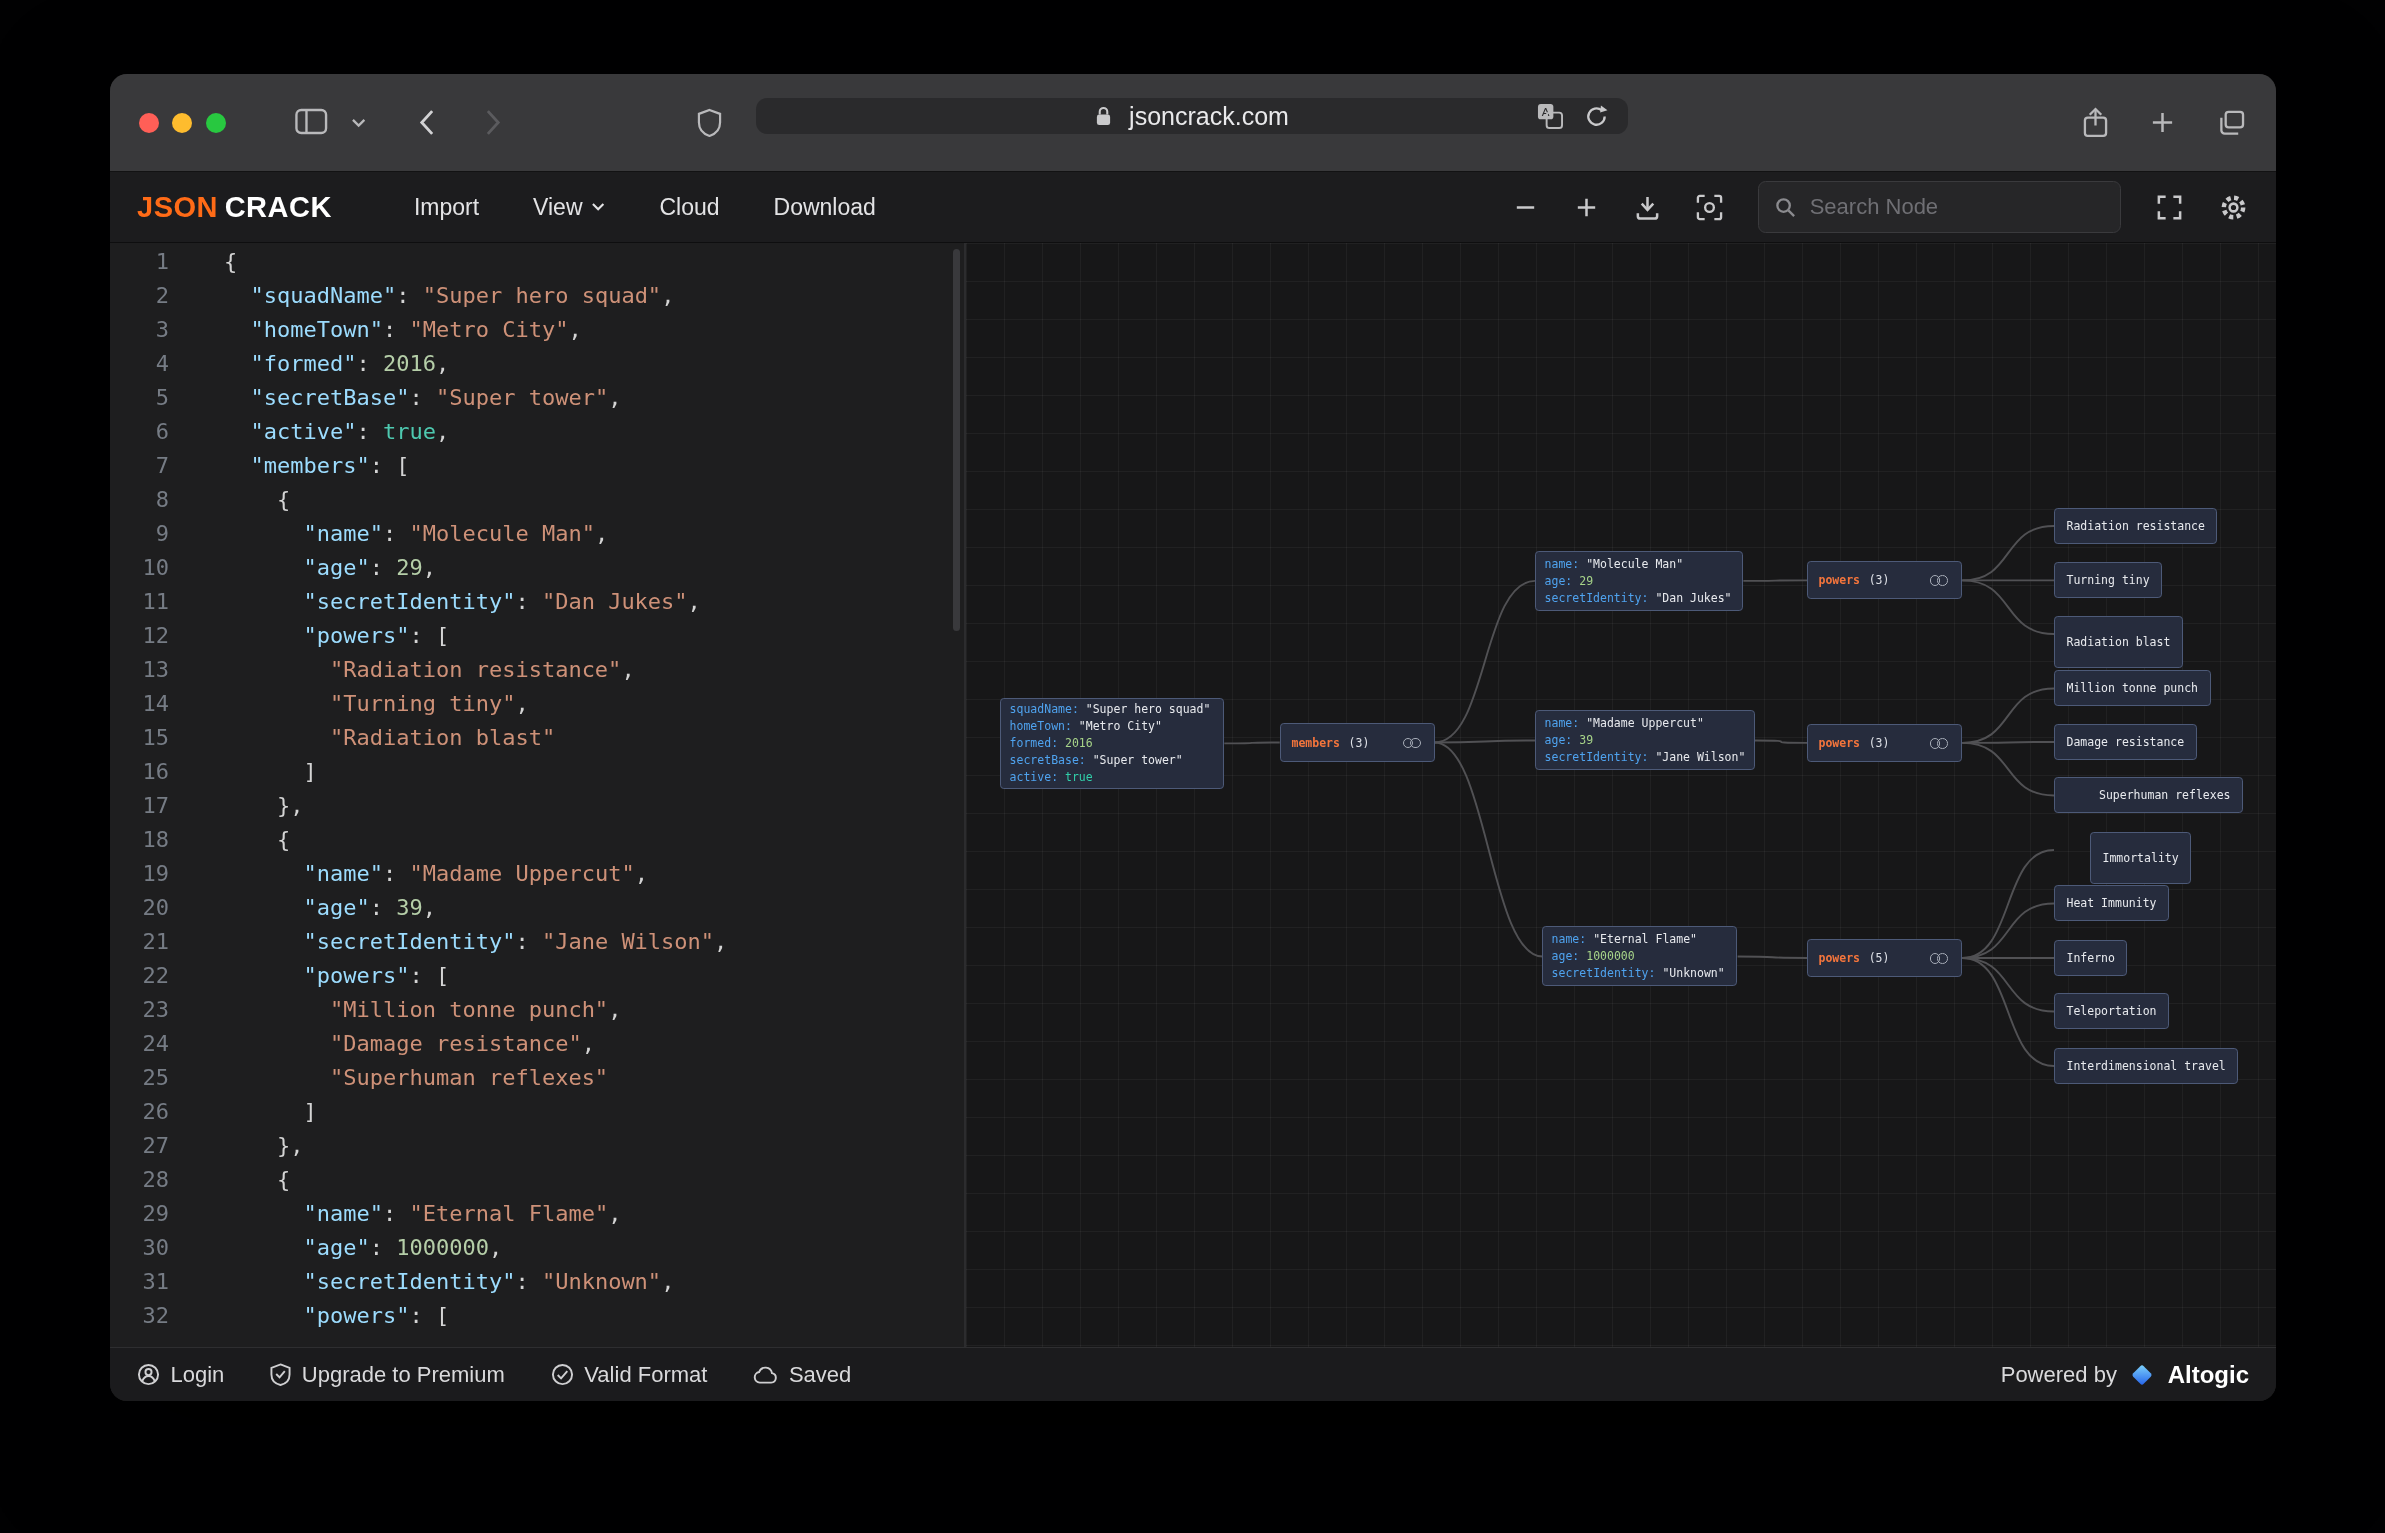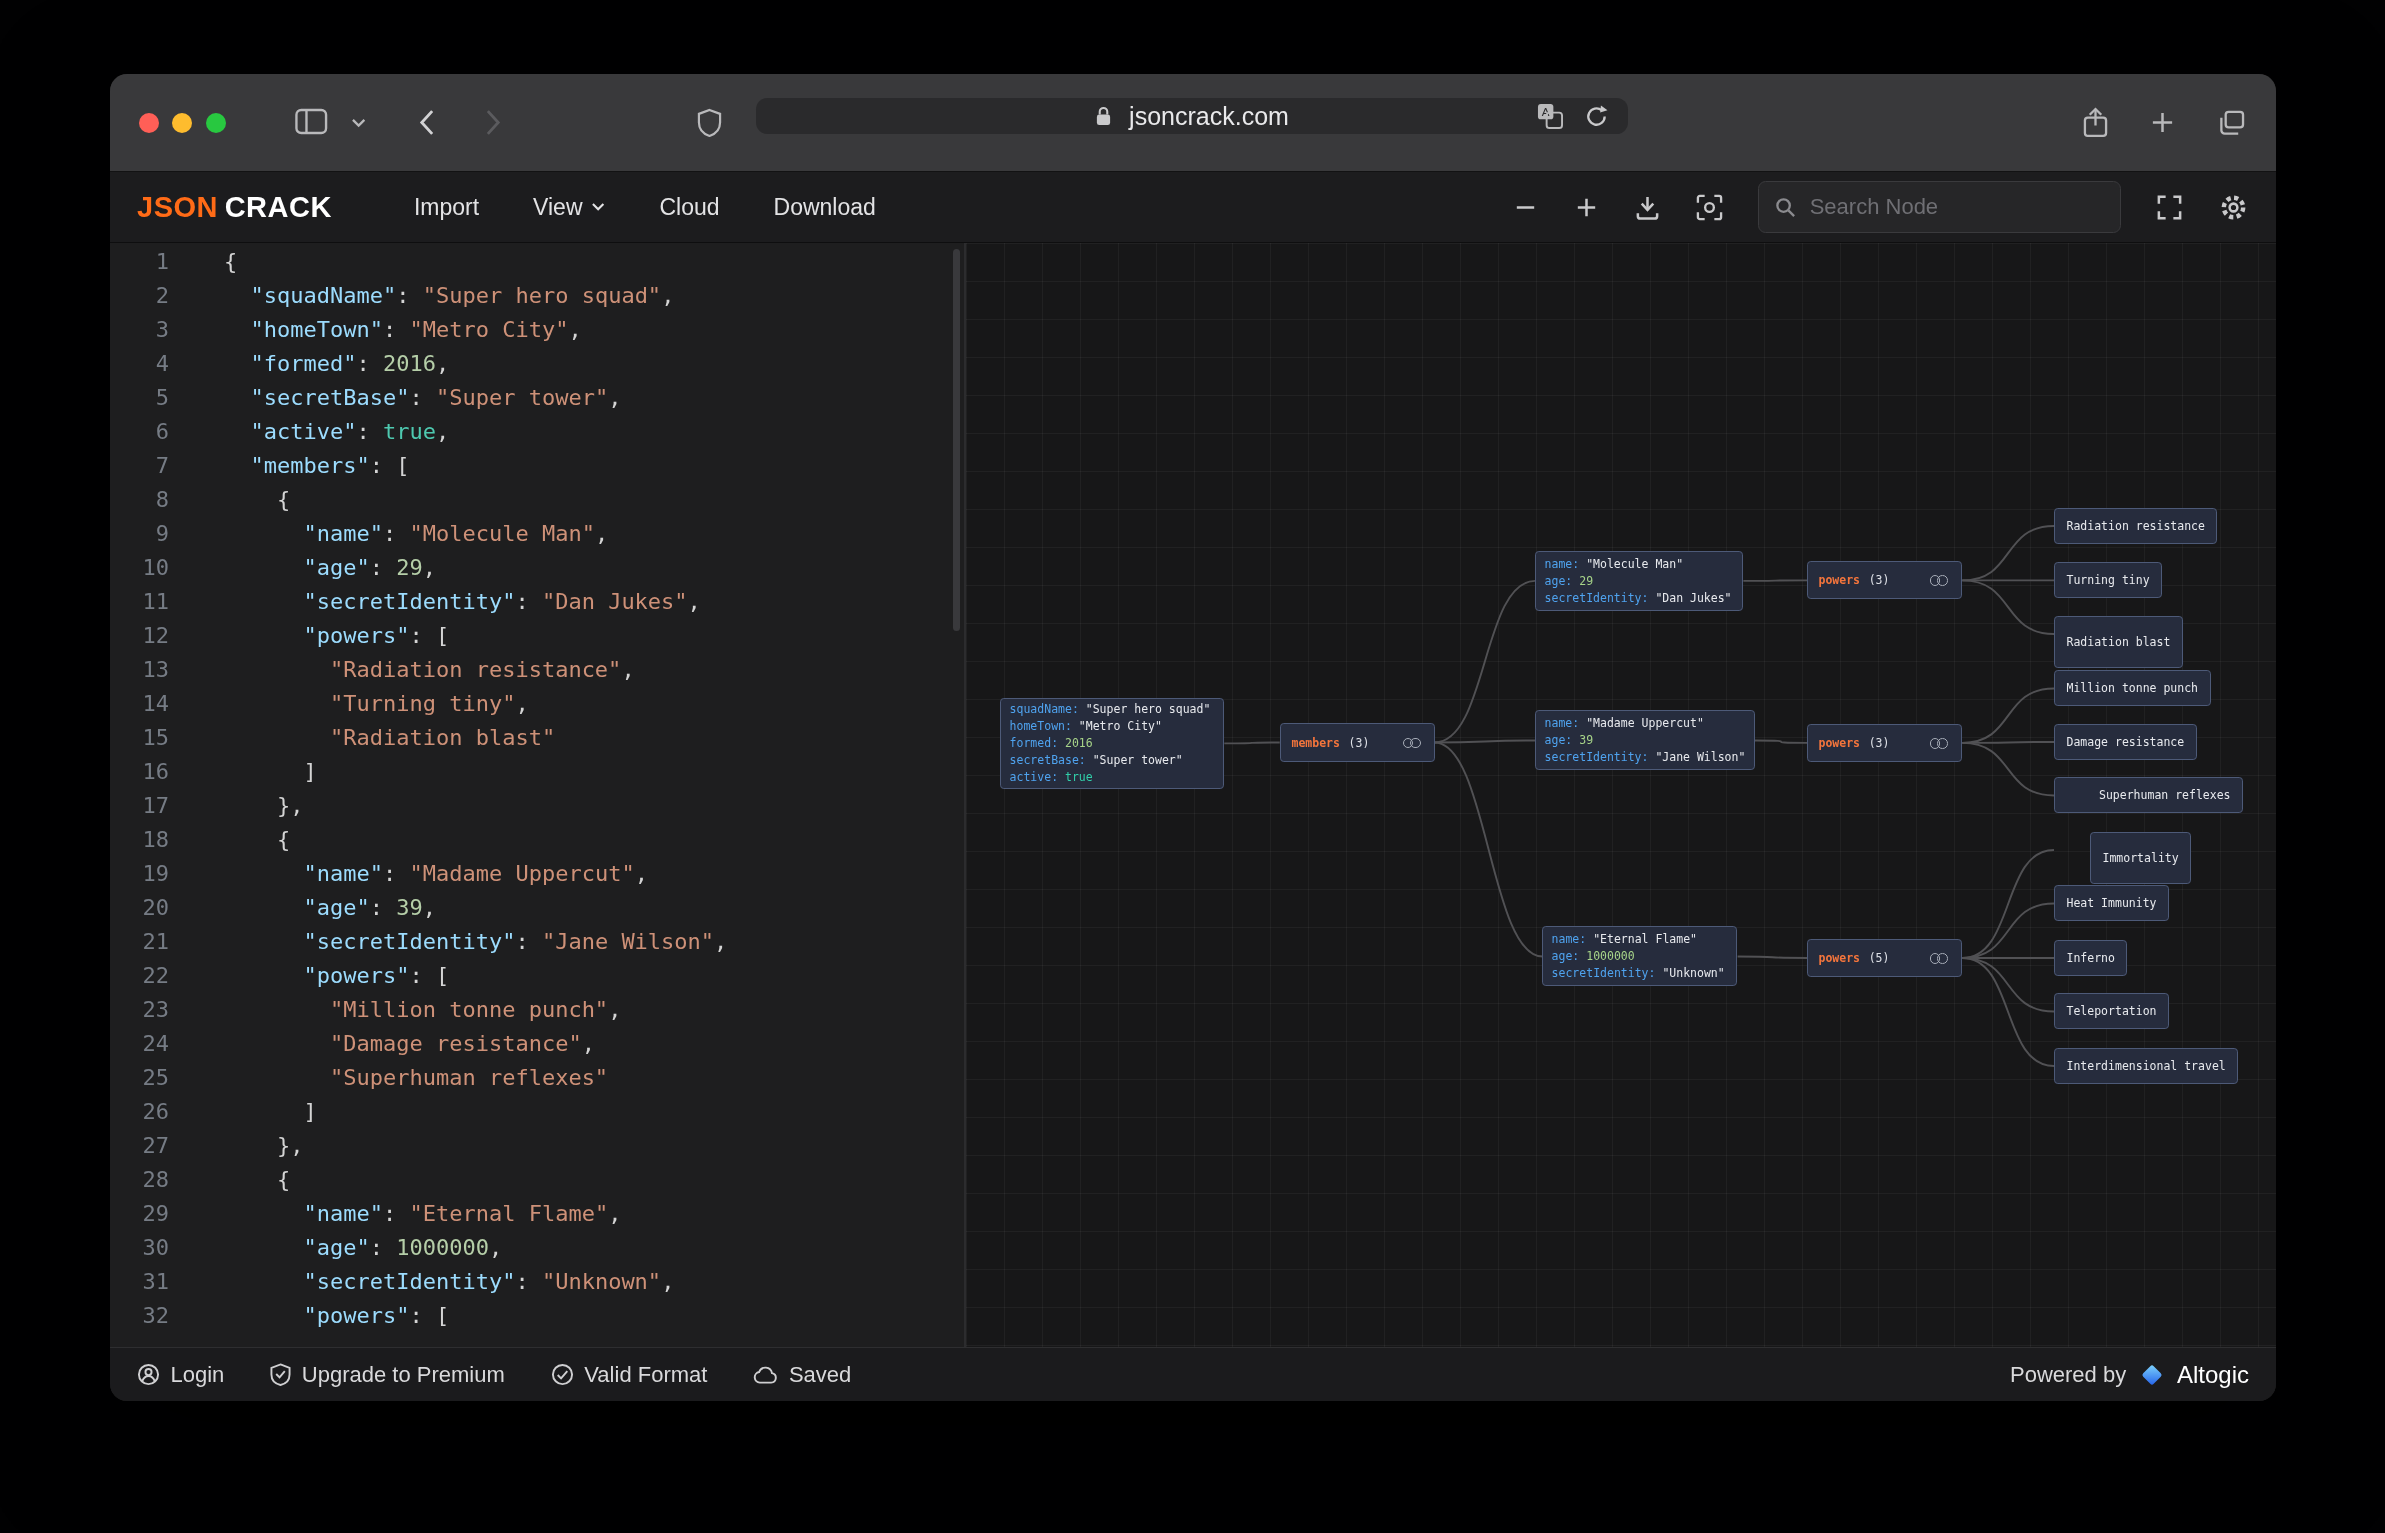--- a/index.html
+++ b/index.html
@@ -70,21 +70,21 @@
   .chain-icon::before,.chain-icon::after { content:""; position:absolute; top:1.9px; width:8.6px; height:8.6px;
            border:1.9px solid #a7adb8; border-radius:50%; }
   .chain-icon::before { left:0; } .chain-icon::after { left:7.6px; }
   .gnode-leaf { display:flex; align-items:center; padding:0 11.5px; }
 
   
   .statusbar { height:54px; flex:none; background:#1b1b1d; border-top:1px solid #2e2e30;
                display:flex; align-items:center; gap:46px; padding:0 27px; color:#d9d9db; font-size:22px; }
   .sb-item { display:flex; align-items:center; gap:10.5px; cursor:pointer; }
   .sb-right { margin-left:auto; display:flex; align-items:center; gap:12.4px; }
-  .altogic-name { font-weight:normal; font-size:24px; color:#ffffff; }
+  .altogic-name { font-weight:bold; font-size:24px; color:#ffffff; }
 </style>
 </head>
 <body>
 
 <div class="window">
 
   <div class="titlebar">
     <div class="lights">
       <div class="light" style="background:#ff5f57"></div>
       <div class="light" style="background:#febc2e"></div>

